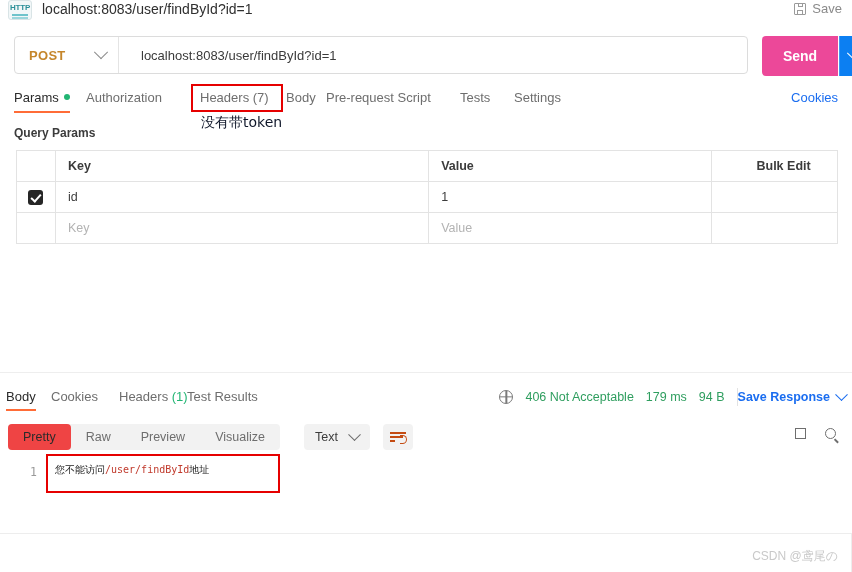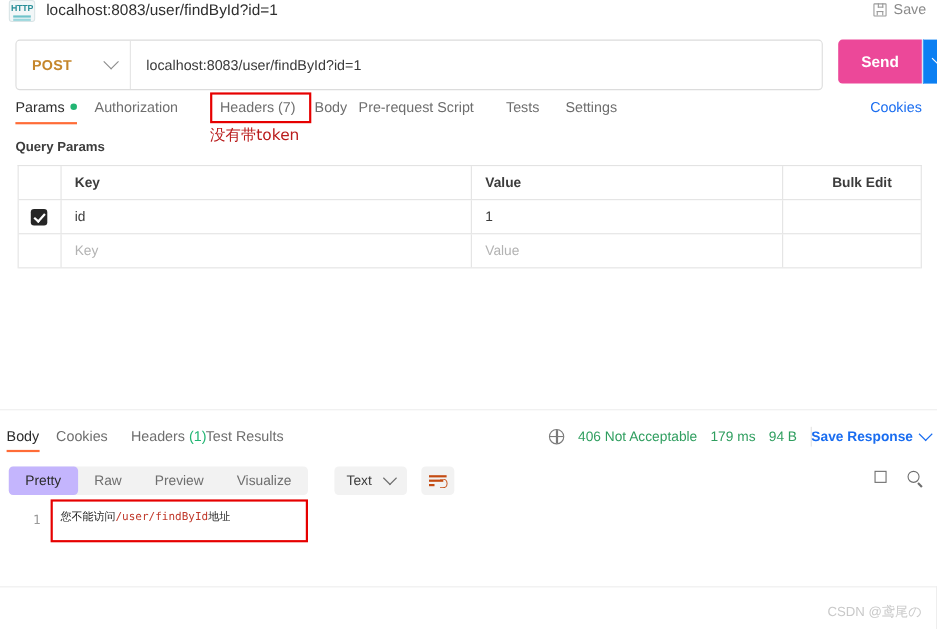--- a/index.html
+++ b/index.html
@@ -97,27 +97,28 @@
 
   
   #urlrow {
     position: absolute;
     left: 14px; top: 36px;
     width: 824px; height: 40px;
   }
   #url-wrap {
     position: absolute;
     left: 0; top: 0;
-    width: 734px; height: 46px;
+    width: 734px; height: 38px;
     border: 1px solid #dcdcdc;
     border-radius: 4px;
     box-sizing: border-box;
     background: #fff;
     display: flex;
     align-items: center;
+    gap: 8px;
   }
   #method-box {
     width: 104px;
     height: 100%;
     display: flex;
     align-items: center;
     justify-content: space-between;
     padding: 0 12px 0 14px;
     box-sizing: border-box;
     border-right: 1px solid #e4e4e4;
@@ -223,22 +224,22 @@
     left: 177px; top: -4px;
     width: 92px; height: 28px;
     border: 2px solid #e60000;
     box-sizing: border-box;
     pointer-events: none;
   }
 
   
   #annot {
     position: absolute;
-    left: 191px; top: 114px;
-    color: #b91c1c;
+    left: 201px; top: 114px;
+    color: #0f172a;
     font-size: 14px;
     font-family: "DejaVu Sans", sans-serif;
     white-space: nowrap;
   }
 
   #qp-label {
     position: absolute;
     left: 14px; top: 126px;
     font-size: 12px;
     font-weight: bold;
@@ -401,21 +402,21 @@
   .segbtn {
     display: flex;
     align-items: center;
     padding: 0 15px;
     font-size: 12.5px;
     color: #6e6e6e;
     cursor: pointer;
     border-radius: 4px;
   }
   .segbtn.active {
-    background: #c4b5fd;
+    background: #ef4444;
     color: #2b2b2b;
   }
   #fmt-select {
     position: absolute;
     left: 296px; top: 0;
     height: 26px;
     background: #f2f2f2;
     border-radius: 4px;
     display: flex;
     align-items: center;

